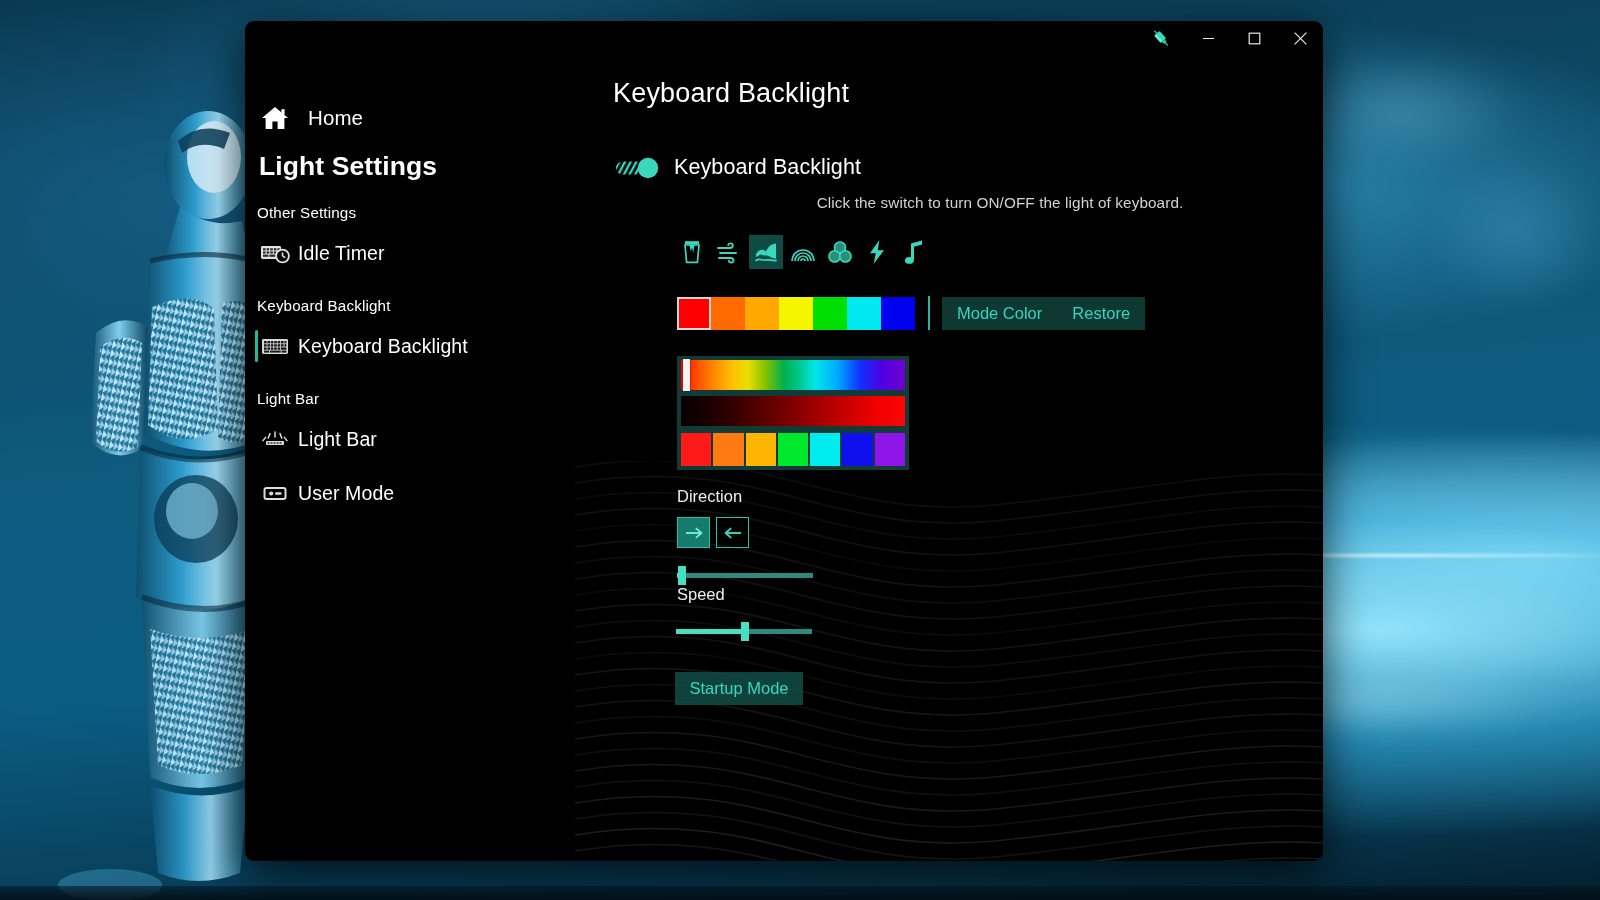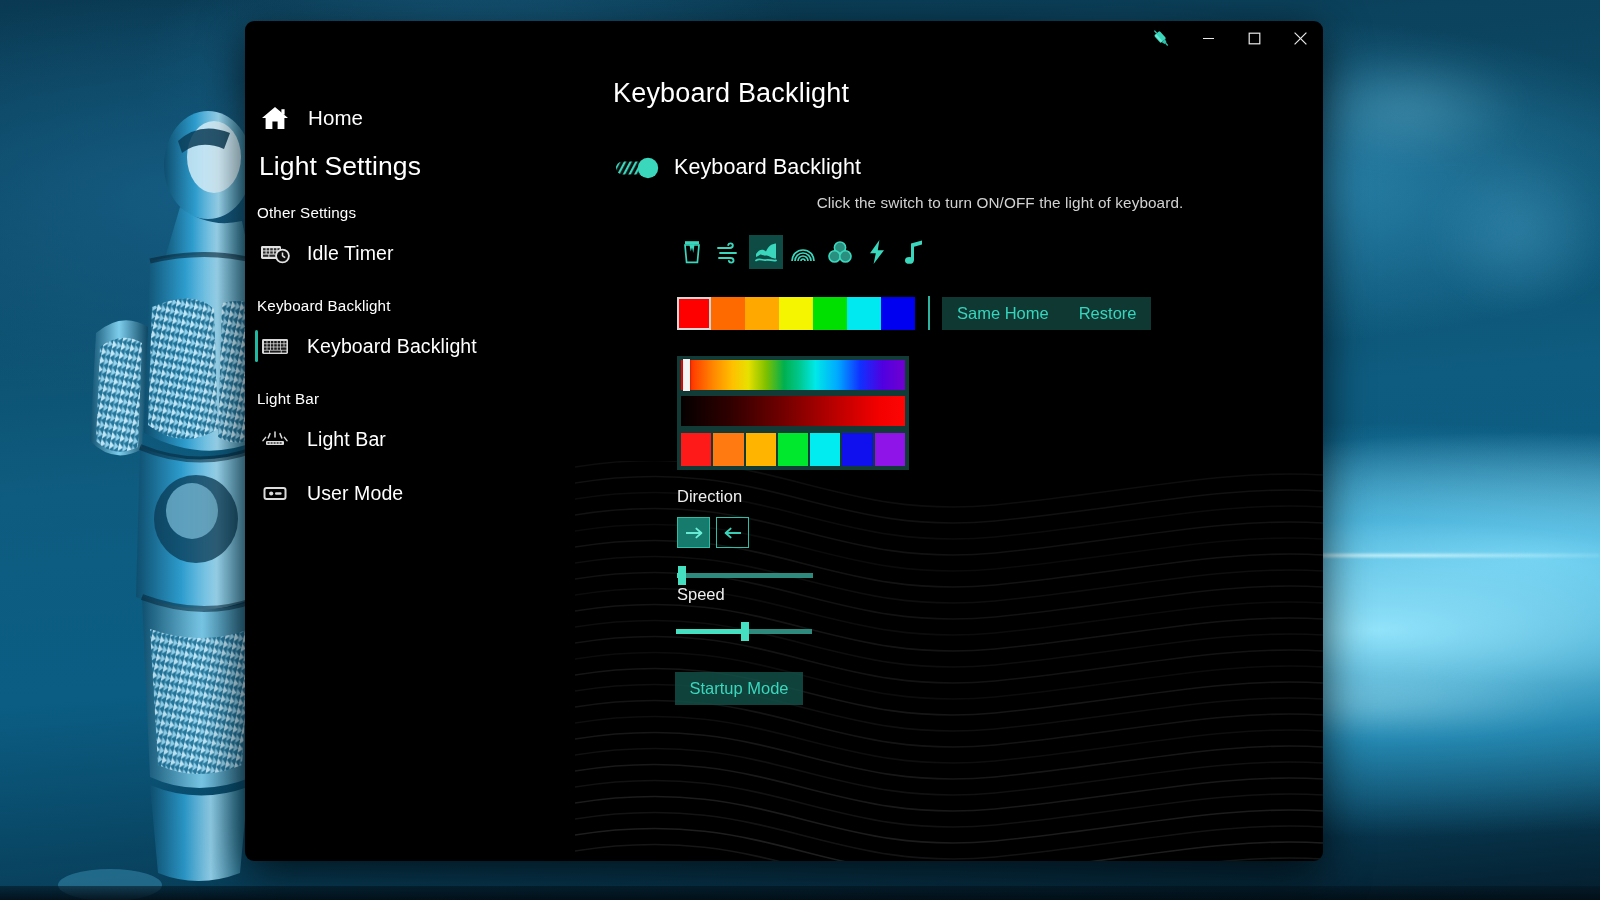--- a/index.html
+++ b/index.html
@@ -69,26 +69,26 @@
   .tb-btn {
     width:46px; height:34px; display:flex; align-items:center; justify-content:center;
     color:#f0f0f0; cursor:default;
   }
   #theme-icon { width:40px; height:34px; display:flex; align-items:center; justify-content:center; margin-right:4px; }
 
   
   #sidebar { position:absolute; left:0; top:57px; width:370px; bottom:0; z-index:10; }
   #home-row { display:flex; align-items:center; gap:16px; padding:26px 0 0 13px; }
   #home-label { color:#fff; font-size:20.5px; letter-spacing:.1px; }
-  #sidebar-title { color:#fff; font-size:26.5px; font-weight:normal; padding:19px 0 0 14px; letter-spacing:.1px; }
+  #sidebar-title { color:#fff; font-size:26.5px; font-weight:bold; padding:19px 0 0 14px; letter-spacing:.1px; }
   .group-head {
     color:#fff; font-size:15.2px; font-weight:normal; padding:22px 0 0 12px; letter-spacing:.15px;
   }
   .nav-item {
-    position:relative; display:flex; align-items:center; gap:15px;
+    position:relative; display:flex; align-items:center; gap:6px;
     height:44px; margin-top:10px; padding-left:13px; cursor:default;
   }
   .nav-item .sel-bar {
     position:absolute; left:10px; top:6px; width:3px; height:32px;
     background:#22b9a3; border-radius:2px; display:none;
   }
   .nav-item.selected .sel-bar { display:block; }
   .nav-label { color:#fff; font-size:19.5px; letter-spacing:.1px; }
   .nav-icon { width:34px; height:28px; display:flex; align-items:center; justify-content:center; }
 
@@ -473,21 +473,21 @@
 
     <div id="palette-row">
       <div class="swatch sel" style="background:#ff0000"></div>
       <div class="swatch" style="background:#ff6a00"></div>
       <div class="swatch" style="background:#ffa800"></div>
       <div class="swatch" style="background:#f5f500"></div>
       <div class="swatch" style="background:#00e000"></div>
       <div class="swatch" style="background:#00e8f0"></div>
       <div class="swatch" style="background:#0000f0"></div>
       <div id="pal-divider"></div>
-      <button class="tbtn">Same Home</button>
+      <button class="tbtn">Mode Color</button>
       <button class="tbtn" id="restore-btn">Restore</button>
     </div>
 
     <div id="picker">
       <div class="hue-wrap">
         <div id="hue-bar"></div>
         <div id="hue-cursor"></div>
       </div>
       <div id="shade-bar"></div>
       <div id="preset-row">

